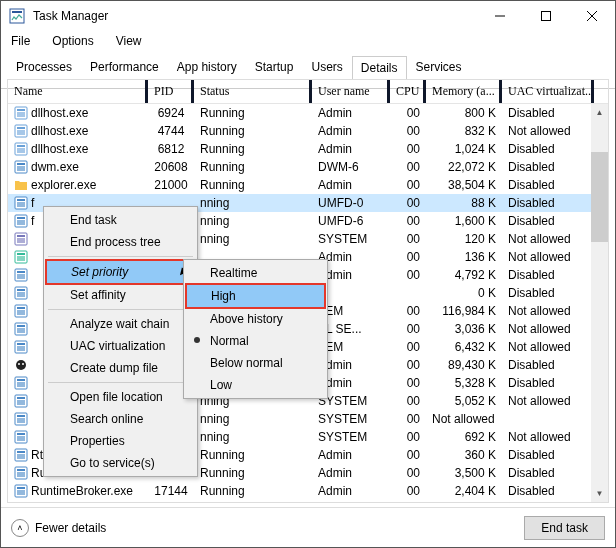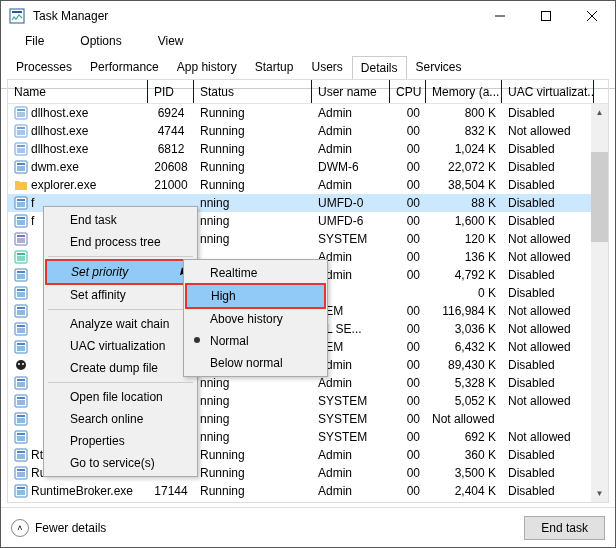--- a/index.html
+++ b/index.html
@@ -2,27 +2,27 @@
 <html><head>
 <meta charset="utf-8">
 <style>
 * { margin: 0; padding: 0; box-sizing: border-box; font-family: "Segoe UI", Tahoma, sans-serif; font-size: 12px; }
 body { background: #fff; width: 616px; height: 548px; overflow: hidden; position: relative; border: 1px solid #555; }
 .titlebar { height: 30px; display: flex; align-items: center; padding: 0 0 0 8px; }
 .titlebar .icon { width: 16px; height: 16px; margin-right: 8px; }
 .titlebar .title { flex: 1; }
 .titlebar .wbtn { width: 46px; height: 30px; display: flex; align-items: center; justify-content: center; }
 .menubar { height: 20px; display: flex; align-items: center; padding: 0 6px; gap: 14px; }
-.menubar span { padding: 2px 4px; margin-left: 14px; }
+.menubar span { padding: 2px 4px; }
 .tabs { display: flex; border-bottom: 1px solid #ccc; padding: 4px 6px 10px 6px; gap: 0; }
 .tab { padding: 4px 8px; border: 1px solid transparent; border-bottom: none; }
 .tab.active { border-color: #ccc; background: #fff; position: relative; top: 1px; }
 .headerrow { display: flex; border-bottom: 1px solid #e5e5e5; height: 24px; align-items: center; }
 .col { padding: 2px 6px; overflow: hidden; white-space: nowrap; text-overflow: ellipsis; }
-.hcol { border-right: 1px solid #0f172a; height: 100%; display: flex; align-items: center; }
+.hcol { border-right: 3px solid #0f172a; height: 100%; display: flex; align-items: center; font-family: Liberation Serif, serif; }
 .c-name { width: 140px; }
 .c-pid { width: 46px; text-align: center; }
 .c-status { width: 118px; }
 .c-user { width: 78px; }
 .c-cpu { width: 36px; text-align: right; }
 .c-mem { width: 76px; text-align: right; }
 .c-uac { width: 92px; }
 .row { display: flex; height: 18px; align-items: center; }
 .row.sel { background: #cce8ff; }
 .picon { width: 14px; height: 14px; margin-right: 3px; flex-shrink: 0; display: inline-block; }
@@ -495,20 +495,21 @@
 </div>
 
 <div class="ctxmenu ctx2">
   <div class="citem">Realtime</div>
   <div class="redbox">
     <div class="citem hl">High</div>
   </div>
   <div class="citem">Above history</div>
   <div class="citem"><span class="cradio"></span><span>Normal</span></div>
   <div class="citem">Below normal</div>
+  <div class="citem">Low</div>
 </div>
 
 <div class="footer">
   <div class="fewer">
     <span class="circle">˄</span>
     <span>Fewer details</span>
   </div>
   <button class="endbtn">End task</button>
 </div>
 

